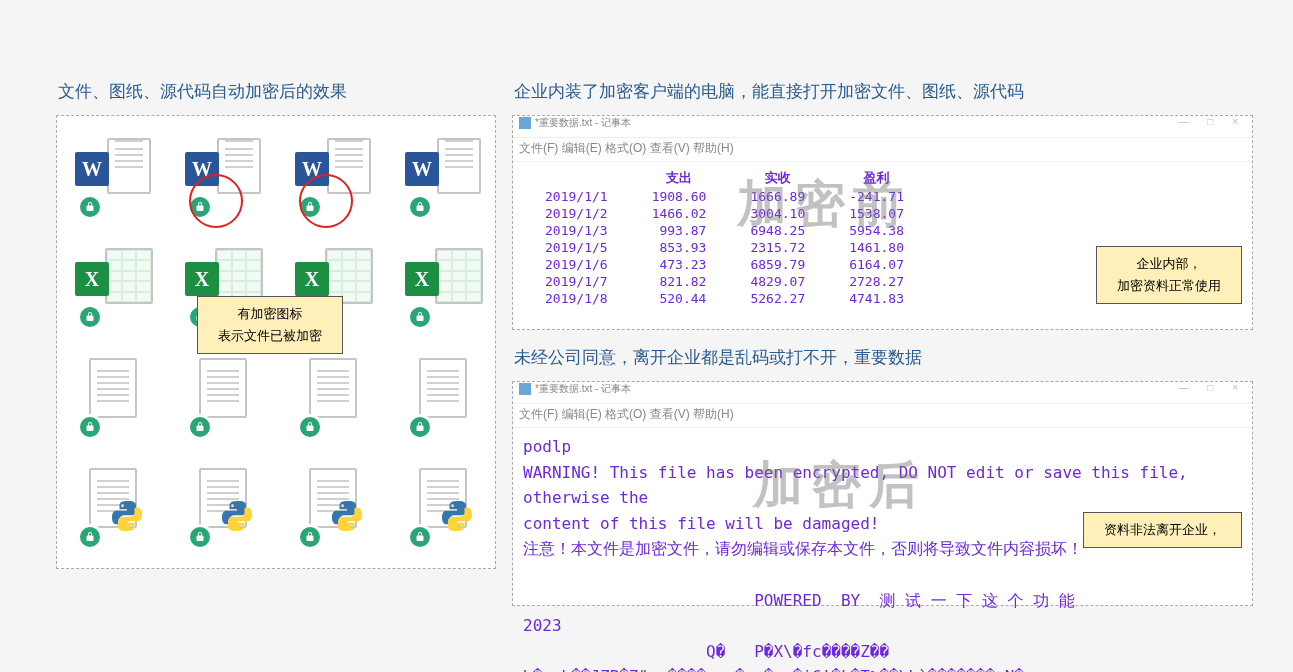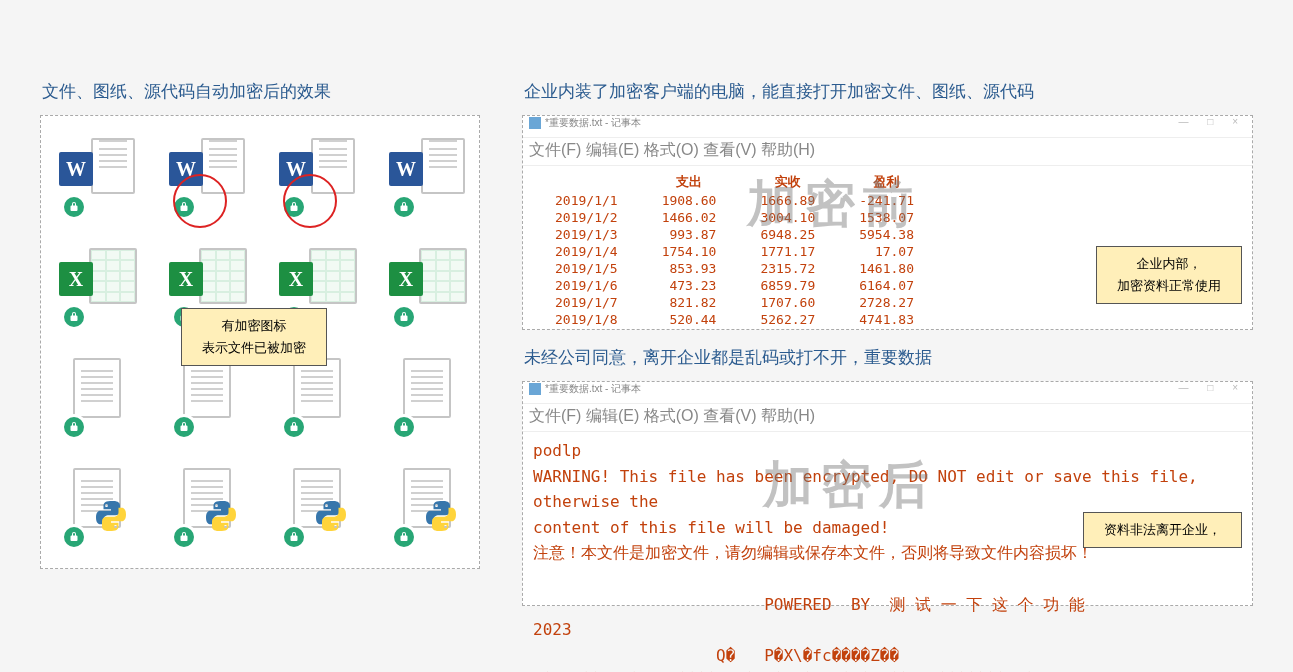--- a/index.html
+++ b/index.html
@@ -1,18 +1,18 @@
 <!DOCTYPE html>
 <html><head>
 <meta charset="utf-8">
 <style>
   * { box-sizing: border-box; }
   html, body { margin: 0; padding: 0; font-family: "Microsoft YaHei", Arial, sans-serif; font-size: 14px; }
   body { width: 1293px; height: 672px; background: #f5f5f5; position: relative; }
-  .wrap { display: flex; gap: 42px; padding: 80px 40px 20px 40px; }
+  .wrap { display: flex; gap: 16px; padding: 80px 40px 20px 40px; margin-left: 16px; }
   .col { display: flex; flex-direction: column; }
   .left { width: 440px; }
   .right { flex: 1; }
   .heading { color: #2b5b8f; font-size: 17px; margin: 0 0 12px 2px; font-weight: 500; }
   .panel {
     background: #fff; border: 1px dashed #aaa; padding: 22px 18px 18px 18px;
     position: relative;
   }
   
   .icon-grid { display: grid; grid-template-columns: repeat(4, 1fr); row-gap: 28px; column-gap: 30px; }
@@ -64,22 +64,22 @@
     position: absolute; background: #ffefb9; border: 1.5px solid #555; padding: 6px 20px;
     font-size: 13px; text-align: center; line-height: 1.7; z-index: 5;
   }
   
   .notepad { background: #fff; border: 1px dashed #aaa; position: relative; font-size: 12px; }
   .np-title-row { display: flex; justify-content: space-between; align-items: flex-start; height: 22px;
     padding: 0 6px; color: #888; font-size: 10px; border-bottom: 1px solid #eee; }
   .np-title-text { display: flex; gap: 4px; align-items: center; }
   .np-ti { width: 12px; height: 12px; background: #6aa6d6; display: inline-block; }
   .np-ctrl { color: #bbb; letter-spacing: 8px; }
-  .np-menu { font-size: 16px; color: #888; padding: 2px 6px 4px 6px; border-bottom: 1px solid #eee; }
-  .np-body { padding: 6px 10px; font-family: "SimSun", "NSimSun", monospace; font-size: 13px; color: #c2410c; }
+  .np-menu { font-size: 12px; color: #888; padding: 2px 6px 4px 6px; border-bottom: 1px solid #eee; }
+  .np-body { padding: 6px 10px; font-family: "SimSun", "NSimSun", monospace; font-size: 13px; color: #6d28d9; }
   table.tgrid { border-collapse: collapse; }
   table.tgrid td, table.tgrid th { padding: 1px 22px; text-align: right; font-weight: normal; }
   table.tgrid th { text-align: center; font-weight: bold; }
   .watermark {
     position: absolute; font-size: 50px; font-weight: 800; color: rgba(120,120,120,0.45);
     pointer-events: none; letter-spacing: 8px;
   }
   .garbled { font-family: monospace; font-size: 16px; line-height: 1.6; white-space: pre-wrap; }
   .right-panel-spacer { height: 16px; }
 </style>
@@ -304,21 +304,21 @@
                 <path fill="#3776ab" d="M23 4c-8 0-9 4-9 6v5h10v2H10c-3 0-6 2-6 9s3 9 6 9h4v-6c0-4 3-6 7-6h9c3 0 6-2 6-6V10c0-3-2-6-9-6h-4zm-5 4a2 2 0 1 1 0 4 2 2 0 0 1 0-4z"></path>
                 <path fill="#ffd43b" d="M25 44c8 0 9-4 9-6v-5H24v-2h14c3 0 6-2 6-9s-3-9-6-9h-4v6c0 4-3 6-7 6h-9c-3 0-6 2-6 6v7c0 3 2 6 9 6h4zm5-4a2 2 0 1 1 0-4 2 2 0 0 1 0 4z"></path>
               </svg></div>
             <div class="lock-badge">
               <svg viewBox="0 0 24 24">
                 <path fill="#fff" d="M12 2a4 4 0 0 0-4 4v3H7a2 2 0 0 0-2 2v7a2 2 0 0 0 2 2h10a2 2 0 0 0 2-2v-7a2 2 0 0 0-2-2h-1V6a4 4 0 0 0-4-4zm-2 4a2 2 0 1 1 4 0v3h-4V6z"></path>
               </svg>
             </div>
           </div>
         </div>
-      <div class="callout" style="left:140px; top:192px;">
+      <div class="callout" style="left:140px; top:180px;">
         <div>有加密图标</div>
         <div>表示文件已被加密</div>
       </div>
     </div>
   </div>
 
   <div class="col right">
     <div class="heading">企业内装了加密客户端的电脑，能直接打开加密文件、图纸、源代码</div>
     <div class="notepad" style="height:215px;">
       <div class="np-title-row">
@@ -350,41 +350,35 @@
                 <td>3004.10</td>
                 <td>1538.07</td>
               </tr>
               <tr>
                 <td>2019/1/3</td>
                 <td>993.87</td>
                 <td>6948.25</td>
                 <td>5954.38</td>
               </tr>
               <tr>
-                <td>2019/1/4</td>
-                <td>1754.10</td>
-                <td>1771.17</td>
-                <td>17.07</td>
-              </tr>
-              <tr>
                 <td>2019/1/5</td>
                 <td>853.93</td>
                 <td>2315.72</td>
                 <td>1461.80</td>
               </tr>
               <tr>
                 <td>2019/1/6</td>
                 <td>473.23</td>
                 <td>6859.79</td>
                 <td>6164.07</td>
               </tr>
               <tr>
                 <td>2019/1/7</td>
                 <td>821.82</td>
-                <td>1707.60</td>
+                <td>4829.07</td>
                 <td>2728.27</td>
               </tr>
               <tr>
                 <td>2019/1/8</td>
                 <td>520.44</td>
                 <td>5262.27</td>
                 <td>4741.83</td>
               </tr>
             </tbody>
           </table>

